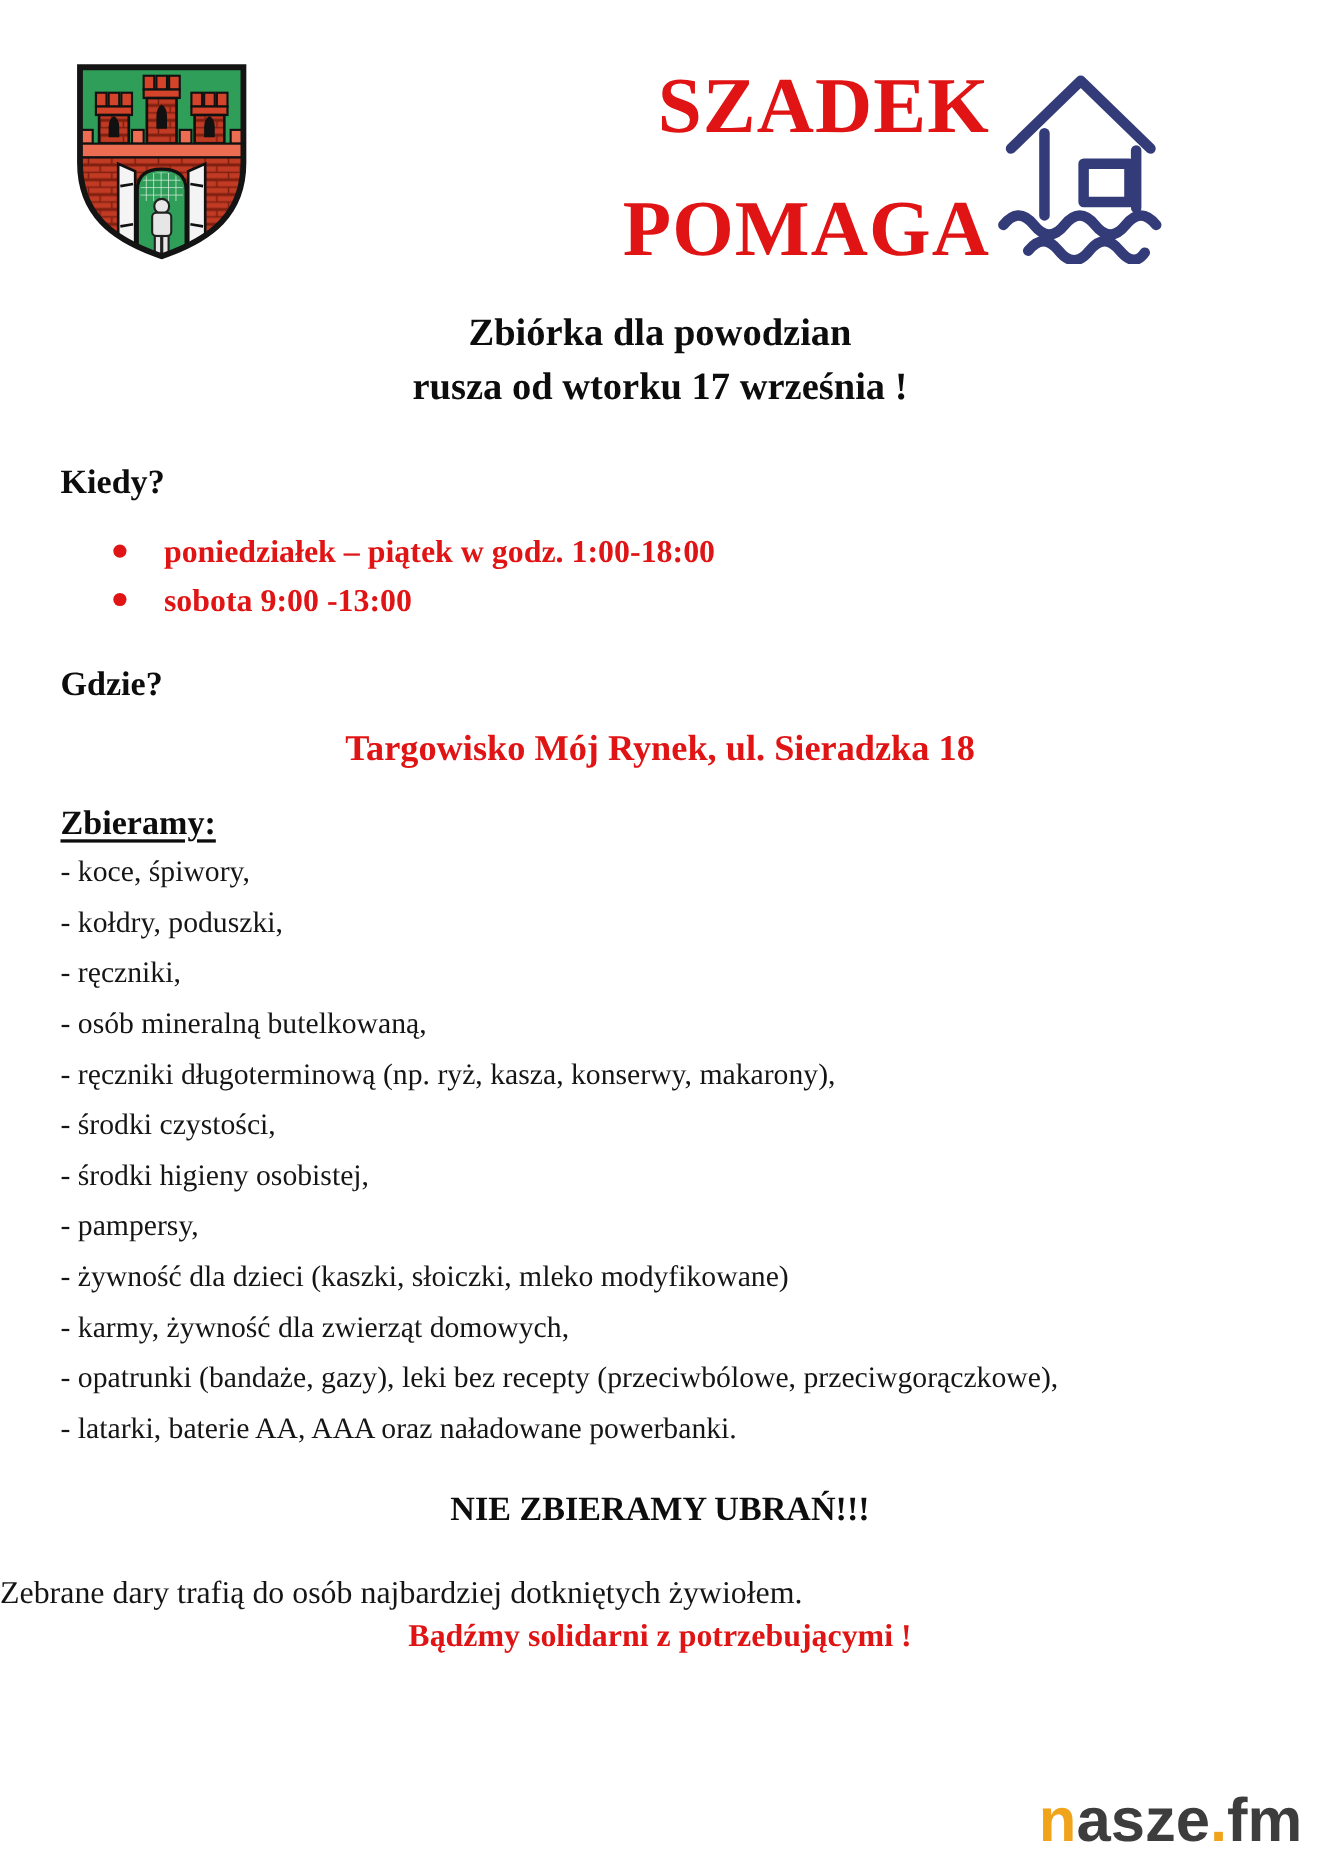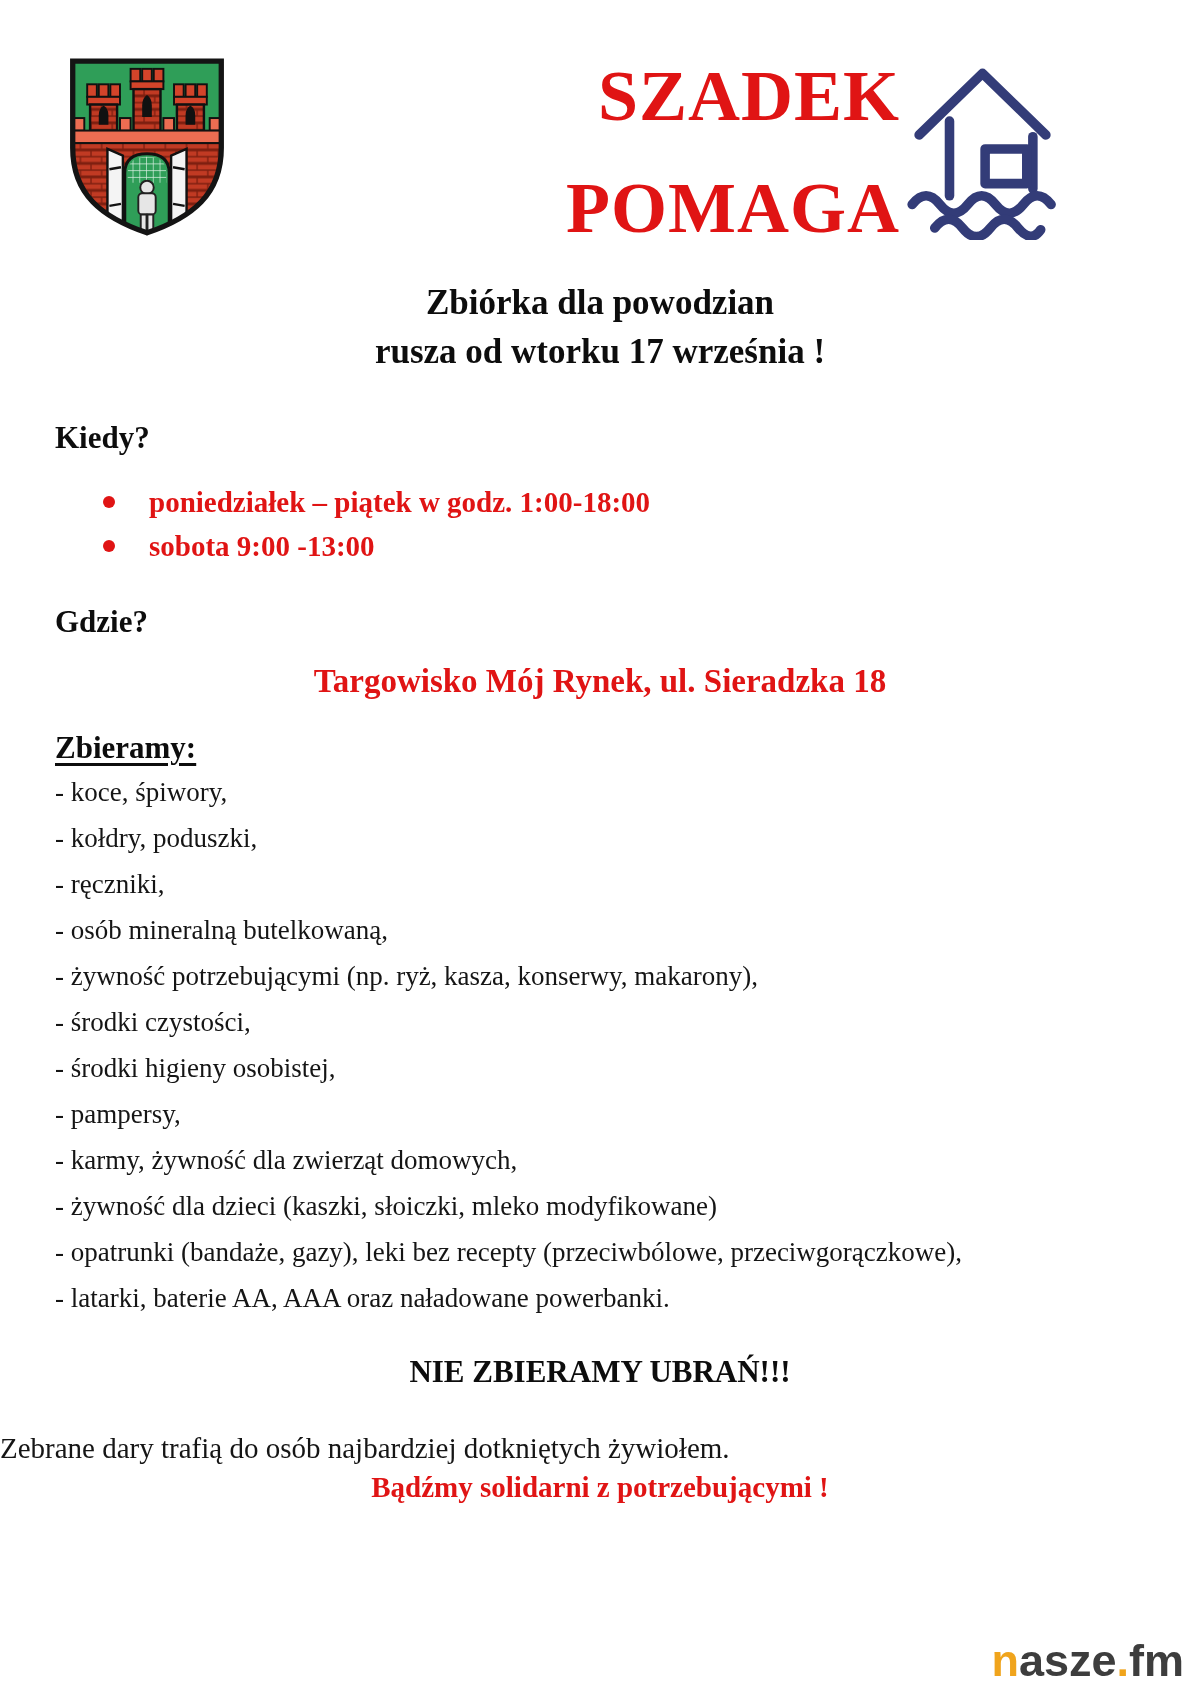--- a/index.html
+++ b/index.html
@@ -56,21 +56,21 @@
   
   .no-clothes{
     margin-top:40px;text-align:center;font-weight:bold;font-size:31px;color:#0d0d0d;
   }
   .note{margin-top:42px;text-align:left;font-size:29px;color:#151515;}
   .solidarity{margin-top:6px;text-align:center;font-size:29px;font-weight:bold;color:#e01414;}
   
   .station-logo{
     position:absolute;right:16px;bottom:10px;
     font-family:"Liberation Sans","DejaVu Sans",sans-serif;
-    font-weight:bold;font-size:45px;letter-spacing:0;
+    font-weight:bold;font-size:56px;letter-spacing:0;
   }
   .station-logo .orange{color:#f0a41c;}
   .station-logo .dark{color:#3d3d3d;}
 </style>
 </head>
 <body>
 
 <div class="header">
 
   <svg class="crest" viewBox="0 0 170 190" aria-hidden="true">
@@ -175,26 +175,26 @@
 
 <div class="section-heading gdzie">Gdzie?</div>
 <div class="address">Targowisko Mój Rynek, ul. Sieradzka 18</div>
 
 <div class="section-heading zbieramy">Zbieramy:</div>
 <ul class="items-list">
   <li>- koce, śpiwory,</li>
   <li>- kołdry, poduszki,</li>
   <li>- ręczniki,</li>
   <li>- osób mineralną butelkowaną,</li>
-  <li>- żywność potrzebującymi (np. ryż, kasza, konserwy, makarony),</li>
+  <li>- ręczniki długoterminową (np. ryż, kasza, konserwy, makarony),</li>
   <li>- środki czystości,</li>
   <li>- środki higieny osobistej,</li>
   <li>- pampersy,</li>
+  <li>- żywność dla dzieci (kaszki, słoiczki, mleko modyfikowane)</li>
   <li>- karmy, żywność dla zwierząt domowych,</li>
-  <li>- żywność dla dzieci (kaszki, słoiczki, mleko modyfikowane)</li>
   <li>- opatrunki  (bandaże, gazy), leki bez recepty (przeciwbólowe, przeciwgorączkowe),</li>
   <li>- latarki, baterie AA, AAA oraz naładowane powerbanki.</li>
 </ul>
 
 <div class="no-clothes">NIE ZBIERAMY UBRAŃ!!!</div>
 <div class="note">Zebrane dary trafią do osób najbardziej dotkniętych żywiołem.</div>
 <div class="solidarity">Bądźmy solidarni z potrzebującymi !</div>
 
 <div class="station-logo">
   <span class="orange">n</span><span class="dark">asze</span><span class="orange">.</span><span class="dark">fm</span>

